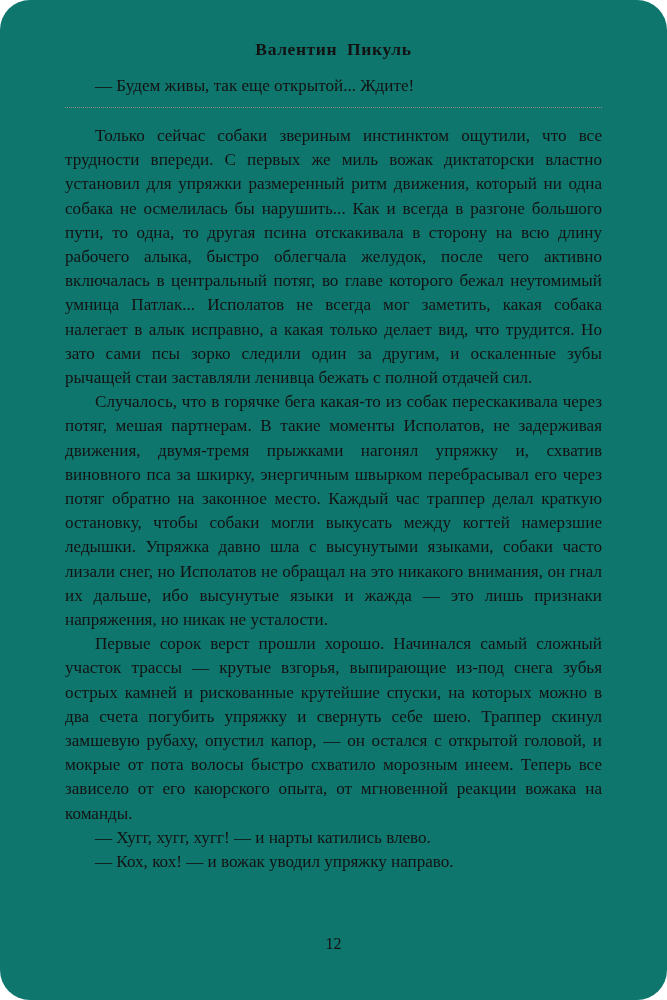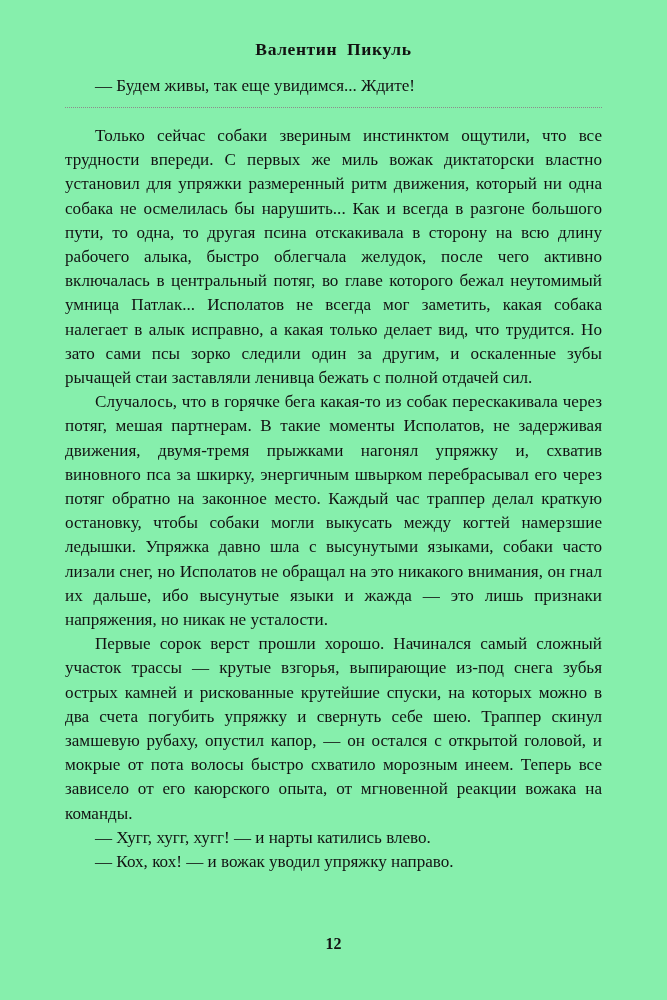--- a/index.html
+++ b/index.html
@@ -15,21 +15,22 @@
     font-family: "Liberation Serif", "DejaVu Serif", serif;
     color: #121212;
     overflow: hidden;
   }
 
   .page {
     position: absolute;
     left: 0; top: 0;
     width: 667px;
     height: 1000px;
-    background: #86efac;
+    background: #0f766e;
+    border-radius: 30px;
   }
 
   
   .running-head {
     position: absolute;
     left: 65px;
     top: 38px;
     width: 537px;
     text-align: center;
     font-weight: bold;
@@ -89,34 +90,34 @@
     width: 537px;
   }
 
   
   .folio {
     position: absolute;
     left: 65px;
     top: 934px;
     width: 537px;
     text-align: center;
-    font-weight: bold;
+    font-weight: normal;
     font-size: 16px;
     line-height: 20px;
   }
 </style>
 </head>
 <body>
 
 <div class="page">
 
   <div class="running-head">Валентин  Пикуль</div>
 
   <div class="text-column">
-    <p class="dialogue">— Будем живы, так еще увидимся... Ждите!</p>
+    <p class="dialogue">— Будем живы, так еще открытой... Ждите!</p>
   </div>
 
   <div class="separator"></div>
 
   <div class="after-sep">
 
     <p class="body-par lastline-left">Только сейчас собаки звериным инстинктом ощутили, что все трудности впереди. С первых же миль вожак диктаторски властно установил для упряжки размеренный ритм движения, который ни одна собака не осмелилась бы нарушить... Как и всегда в разгоне большого пути, то одна, то другая псина отскакивала в сторону на всю длину рабочего алыка, быстро облегчала желудок, после чего активно включалась в центральный потяг, во главе которого бежал неутомимый умница Патлак... Исполатов не всегда мог заметить, какая собака налегает в алык исправно, а какая только делает вид, что трудится. Но зато сами псы зорко следили один за другим, и оскаленные зубы рычащей стаи заставляли ленивца бежать с полной отдачей сил.</p>
 
     <p class="body-par lastline-left">Случалось, что в горячке бега какая-то из собак перескакивала через потяг, мешая партнерам. В такие моменты Исполатов, не задерживая движения, двумя-тремя прыжками нагонял упряжку и, схватив виновного пса за шкирку, энергичным швырком перебрасывал его через потяг обратно на законное место. Каждый час траппер делал краткую остановку, чтобы собаки могли выкусать между когтей намерзшие ледышки. Упряжка давно шла с высунутыми языками, собаки часто лизали снег, но Исполатов не обращал на это никакого внимания, он гнал их дальше, ибо высунутые языки и жажда — это лишь признаки напряжения, но никак не усталости.</p>
 

